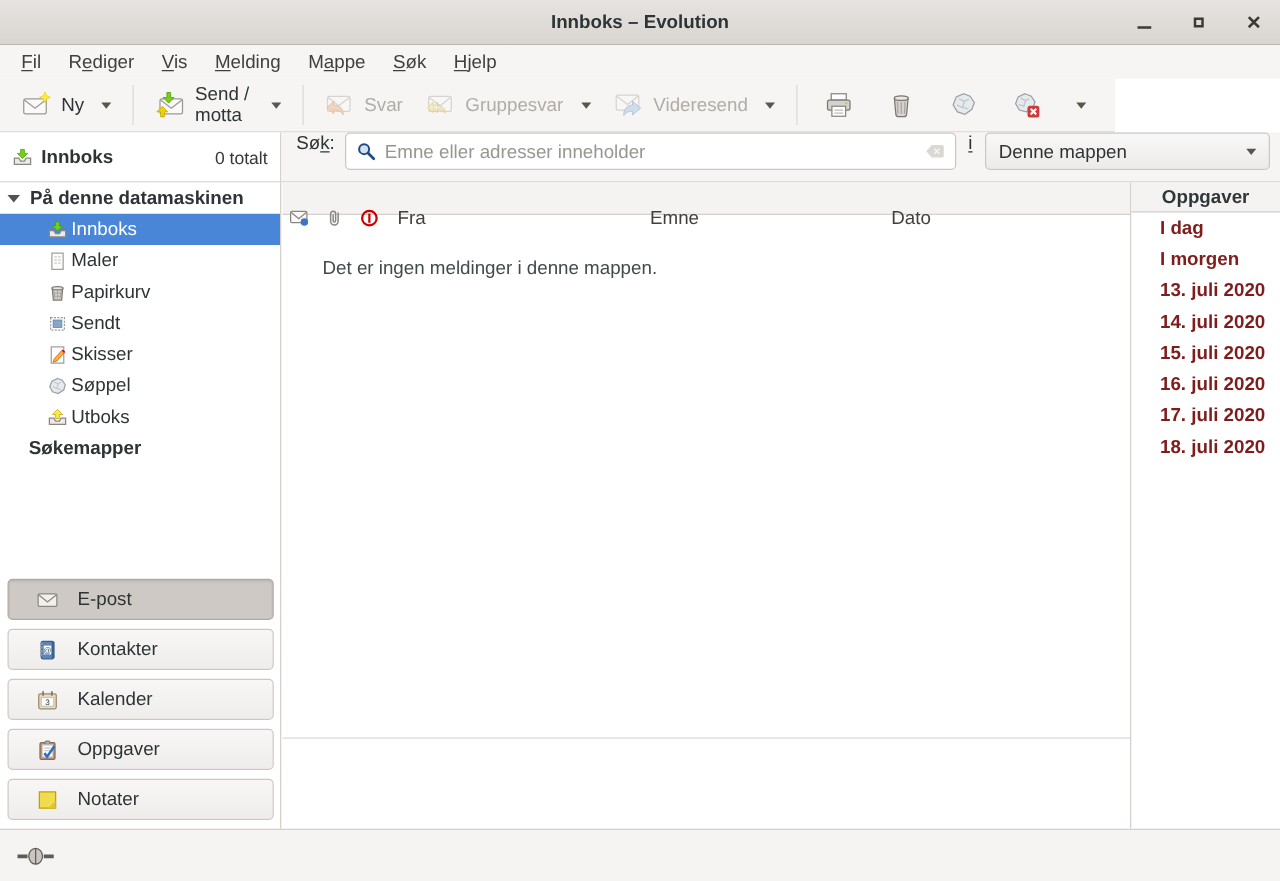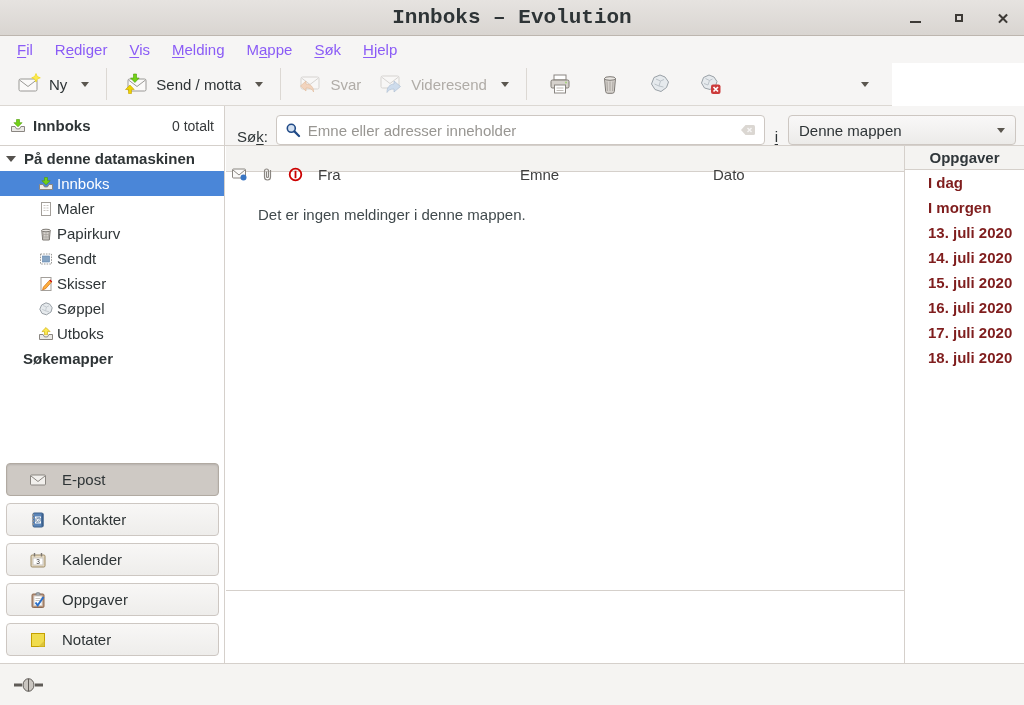--- a/index.html
+++ b/index.html
@@ -4,31 +4,31 @@
 <style>
   * { margin:0; padding:0; box-sizing:border-box; }
   html,body { width:1024px; height:705px; }
   body { font-family:"Liberation Sans", sans-serif; color:#2e3436; font-size:15px; }
   #window { position:relative; width:1024px; height:705px; background:#ffffff; overflow:hidden; }
 
   
   .titlebar { position:absolute; top:0; left:0; width:1024px; height:36px;
     background:linear-gradient(#e6e3e0,#d9d5d1); border-bottom:1px solid #bdb6af;
     display:flex; align-items:center; justify-content:center; }
-  .titlebar .title { font-weight:bold; font-size:21px; color:#2e3436;font-family:Liberation Mono, monospace; }
+  .titlebar .title { font-weight:bold; font-size:15px; color:#2e3436; }
   .win-controls { position:absolute; right:10px; top:0; height:36px; display:flex; align-items:center; gap:22px; }
   .wc-btn { width:22px; height:22px; display:flex; align-items:center; justify-content:center; cursor:default; }
   .glyph-min { width:11px; height:0; border-bottom:2px solid #3d3a36; margin-top:8px; }
   .glyph-max { width:8px; height:8px; border:2px solid #3d3a36; }
   .glyph-close { font-size:15px; font-weight:bold; color:#3d3a36; line-height:1; }
 
   
   .menubar { position:absolute; top:36px; left:0; width:1024px; height:27px;
     background:#f6f5f4; display:flex; align-items:center; padding-left:6px; }
-  .menu-item { padding:3px 11px; color:#8b5cf6; cursor:default; }
+  .menu-item { padding:3px 11px; color:#404040; cursor:default; }
   .menu-item u { text-decoration:underline; text-underline-offset:2px; }
 
   
   .toolbar { position:absolute; top:63px; left:0; width:892px; height:43px;
     background:#f6f5f4; border-bottom:1px solid #dcd8d3; display:flex; align-items:center; padding:0 8px; }
   .tb-btn { display:flex; align-items:center; gap:8px; padding:5px 9px; border-radius:4px; cursor:default; }
   .tb-btn .lbl { color:#2e3436; }
   .tb-btn.disabled .lbl { color:#b0aca7; }
   .tb-btn.disabled svg { opacity:.5; }
   .arrow-down { width:0; height:0; border-left:4px solid transparent; border-right:4px solid transparent;
@@ -38,21 +38,21 @@
   .tb-spacer { flex:1; }
   .overflow-btn { padding:6px 10px; }
 
   
   .searchrow { position:absolute; top:106px; left:0; width:1024px; height:40px; }
   .folder-header { position:absolute; left:0; top:0; width:225px; height:40px; background:#ffffff;
     border-right:1px solid #d5d0cb; border-bottom:1px solid #d5d0cb; display:flex; align-items:center; padding:0 10px; gap:7px; }
   .folder-header .fh-title { font-weight:bold; }
   .folder-header .fh-count { margin-left:auto; color:#36393b; font-size:14px; }
   .search-area { position:absolute; left:225px; top:0; width:799px; height:40px; background:#f6f5f4;
-    border-bottom:1px solid #d5d0cb; display:flex; align-items:flex-end; padding:0 8px 0 12px; gap:8px; }
+    border-bottom:1px solid #d5d0cb; display:flex; align-items:flex-start; padding:0 8px 0 12px; gap:8px; }
   .search-label u, .in-label u { text-decoration:underline; text-underline-offset:2px; }
   .search-entry { flex:1; height:30px; background:#ffffff; border:1px solid #cdc7c2; border-radius:4px;
     display:flex; align-items:center; padding:0 8px; gap:7px; }
   .search-entry input { border:none; outline:none; flex:1; font:15px "Liberation Sans",sans-serif; color:#2e3436; background:transparent; }
   .search-entry input::placeholder { color:#989692; }
   .in-label { margin:0 2px; }
   .scope-combo { width:228px; height:30px; background:linear-gradient(#f9f8f8,#ecebe9);
     border:1px solid #cdc7c2; border-radius:4px; display:flex; align-items:center; padding:0 10px; cursor:default; }
   .scope-combo .scope-val { flex:1; color:#2e3436; }
 
@@ -163,20 +163,32 @@
           <rect x="3" y="5" width="18" height="12" rx="1.5" fill="#fbfaf9" stroke="#b7b3ae"></rect>
           <path d="M3.5 6 L12 12.5 L20.5 6" fill="none" stroke="#b7b3ae"></path>
           <path d="M8 12 v-3 L2.5 14 8 19 v-3 c4.5 0 6.5 1.5 7.5 4 0.3-4.5-2.5-8-7.5-8 z" fill="#f0b489" stroke="#c97d3d" stroke-width="0.6"></path>
         </svg>
       </span>
       <span class="lbl">Svar</span>
     </div>
     <div class="tb-btn disabled">
       <span>
         <svg width="24" height="24" viewBox="0 0 24 24">
+          <rect x="3" y="5" width="18" height="12" rx="1.5" fill="#fbfaf9" stroke="#b7b3ae"></rect>
+          <path d="M3.5 6 L12 12.5 L20.5 6" fill="none" stroke="#b7b3ae"></path>
+          <path d="M10 12.5 v-2.5 L5.5 14 10 18 v-2.5 c3.5 0 5 1 6 3 0.2-3.5-2-6-6-6 z" fill="#ede29a" stroke="#c4a000" stroke-width="0.6"></path>
+          <path d="M6.5 12.5 v-2.5 L2 14 6.5 18 v-2.5" fill="#ede29a" stroke="#c4a000" stroke-width="0.6"></path>
+        </svg>
+      </span>
+      <span class="lbl">Gruppesvar</span>
+      <span class="arrow-down"></span>
+    </div>
+    <div class="tb-btn disabled">
+      <span>
+        <svg width="24" height="24" viewBox="0 0 24 24">
           <rect x="2" y="4" width="18" height="12" rx="1.5" fill="#fbfaf9" stroke="#b7b3ae"></rect>
           <path d="M2.5 5 L11 11.5 L19.5 5" fill="none" stroke="#b7b3ae"></path>
           <path d="M15 12 v-3 L21.5 14.5 15 20 v-3 c-4 0-6 1.5-7 3.5 -0.3-5 3-8.5 7-8.5 z" fill="#a8c4e6" stroke="#5e82ab" stroke-width="0.6"></path>
         </svg>
       </span>
       <span class="lbl">Videresend</span>
       <span class="arrow-down"></span>
     </div>
     <div class="tb-sep"></div>
     <div class="tb-icon-btn">

